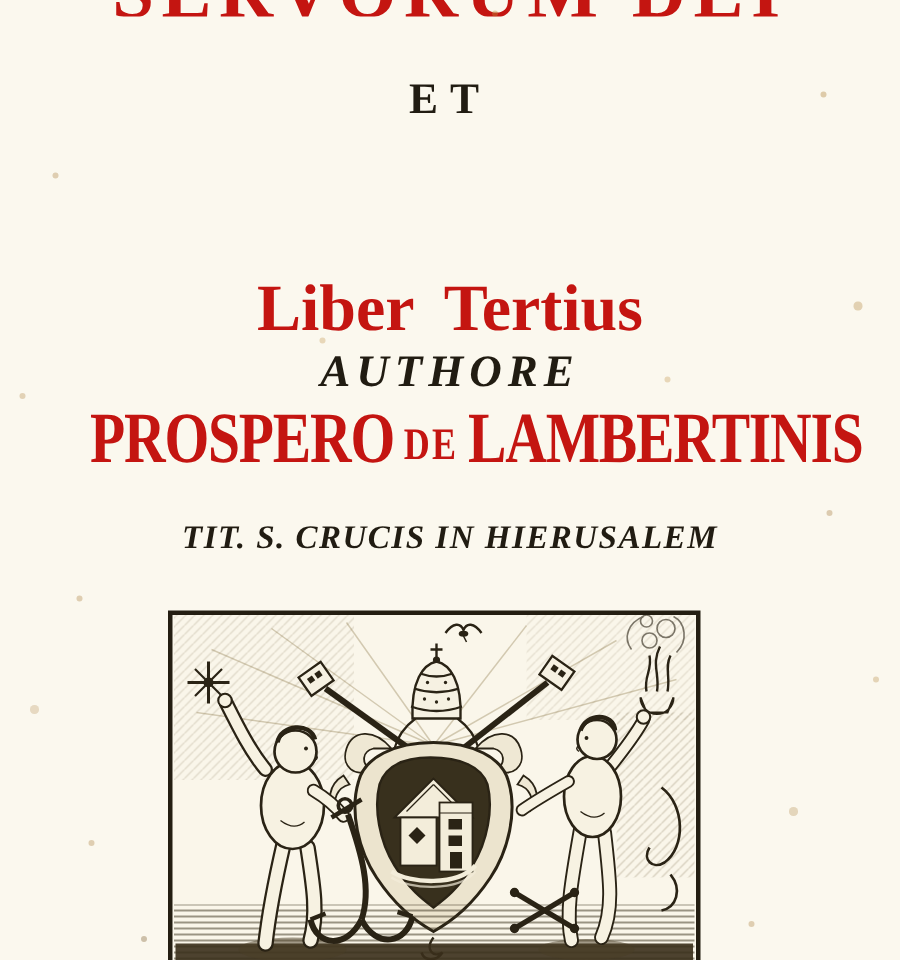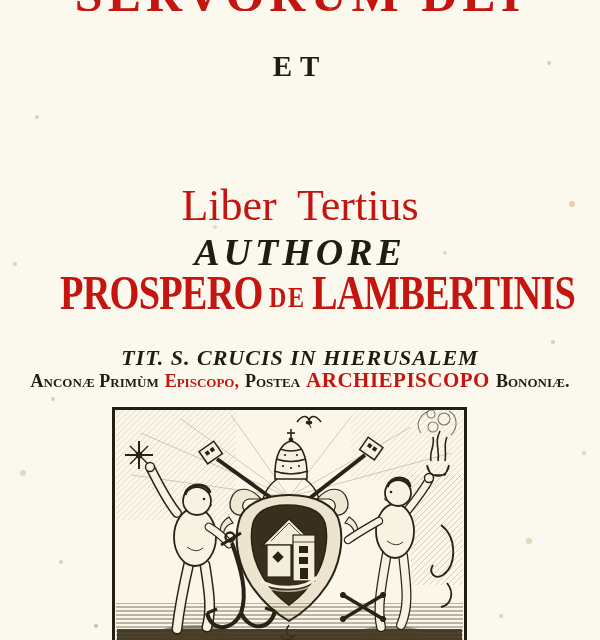--- a/index.html
+++ b/index.html
@@ -17,22 +17,22 @@
   .red{color:#c41511;}
   .black{color:#211c12;}
 
   .clip0{position:absolute;top:0;left:0;width:600px;height:11px;overflow:hidden;text-align:center;}
   .l0{display:block;line-height:1;margin-top:-31px;font-size:50px;font-weight:700;letter-spacing:5px;color:#c41511;}
 
   .l1{top:7px;  font-size:46px;font-weight:700;letter-spacing:6px;}
   .l2{top:52px; font-size:29px;font-weight:700;letter-spacing:8px;}
   .l3{top:83px; font-size:61px;font-weight:700;letter-spacing:5px;}
   .l4{top:134px;font-size:50px;font-weight:700;letter-spacing:1px;}
-  .l5{top:184px;font-size:44px;font-weight:400;word-spacing:10px;}
-  .l6{top:233px;font-size:38px;font-style:italic;font-weight:600;letter-spacing:4px;}
+  .l5{top:184px;font-size:44px;font-weight:700;word-spacing:10px;}
+  .l6{top:233px;font-size:30px;font-style:italic;font-weight:600;letter-spacing:4px;}
   .l7{top:269px;font-size:48px;font-weight:700;letter-spacing:-1px;transform:scaleX(.8);transform-origin:50% 0;}
   .l7 .de{font-size:30px;letter-spacing:2px;margin:0 8px;vertical-align:2px;}
   .l8{top:310px;font-size:34px;font-weight:700;letter-spacing:2px;}
   .l9{top:347px;font-size:22px;font-style:italic;font-weight:600;letter-spacing:1px;}
   .l10{top:370px;font-size:18px;font-weight:700;font-variant:small-caps;}
   .l10 .sp{margin:0 3px;}
   .l10 .arch{font-variant:normal;font-size:21px;letter-spacing:.5px;}
 
   .engraving{position:absolute;left:111px;top:405px;width:357px;height:245px;}
   .engraving svg{display:block;}
@@ -69,23 +69,20 @@
   <div class="line l2 black">ET</div>
   <div class="line l5 red">Liber Tertius</div>
   <div class="line l6 black">AUTHORE</div>
 
   <div class="line l7 red">
     <span>PROSPERO</span><span class="de">DE</span><span>LAMBERTINIS</span>
   </div>
 
   <div class="line l9 black">TIT. S. CRUCIS IN HIERUSALEM</div>
 
-  <div class="line l10 black">
-    <span class="sp black">Anconæ Primùm</span><span class="sp red">Episcopo,</span><span class="sp black">Postea</span><span class="sp red arch">ARCHIEPISCOPO</span><span class="sp black">Bononiæ.</span>
-  </div>
 
   <div class="engraving" aria-label="Engraved coat of arms: cartouche shield bearing a house, surmounted by a papal tiara with cross and crossed keys, flanked by two putti — the left holding a radiant star and an anchor, the right holding a flaming urn with rising smoke; hatched ground below, within a rectangular frame cut off at the bottom edge.">
     <svg width="357" height="245" viewBox="0 0 357 245" role="img">
       <defs>
         <pattern id="gh" width="6" height="4" patternUnits="userSpaceOnUse">
           <line x1="0" y1="2" x2="6" y2="2" stroke="#3d331f" stroke-width="0.9"></line>
         </pattern>
         <pattern id="dg" width="6" height="6" patternUnits="userSpaceOnUse">
           <line x1="0" y1="6" x2="6" y2="0" stroke="#6d5c39" stroke-width="0.8"></line>
         </pattern>

